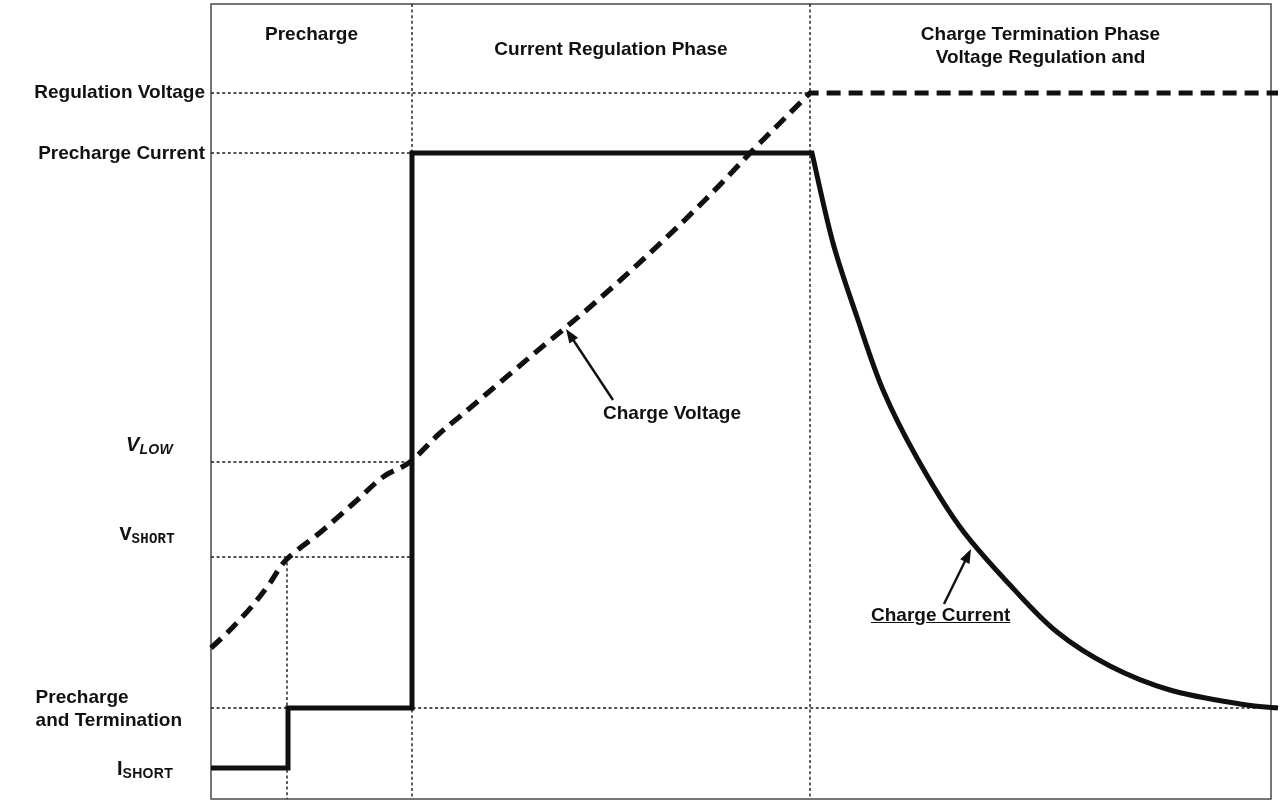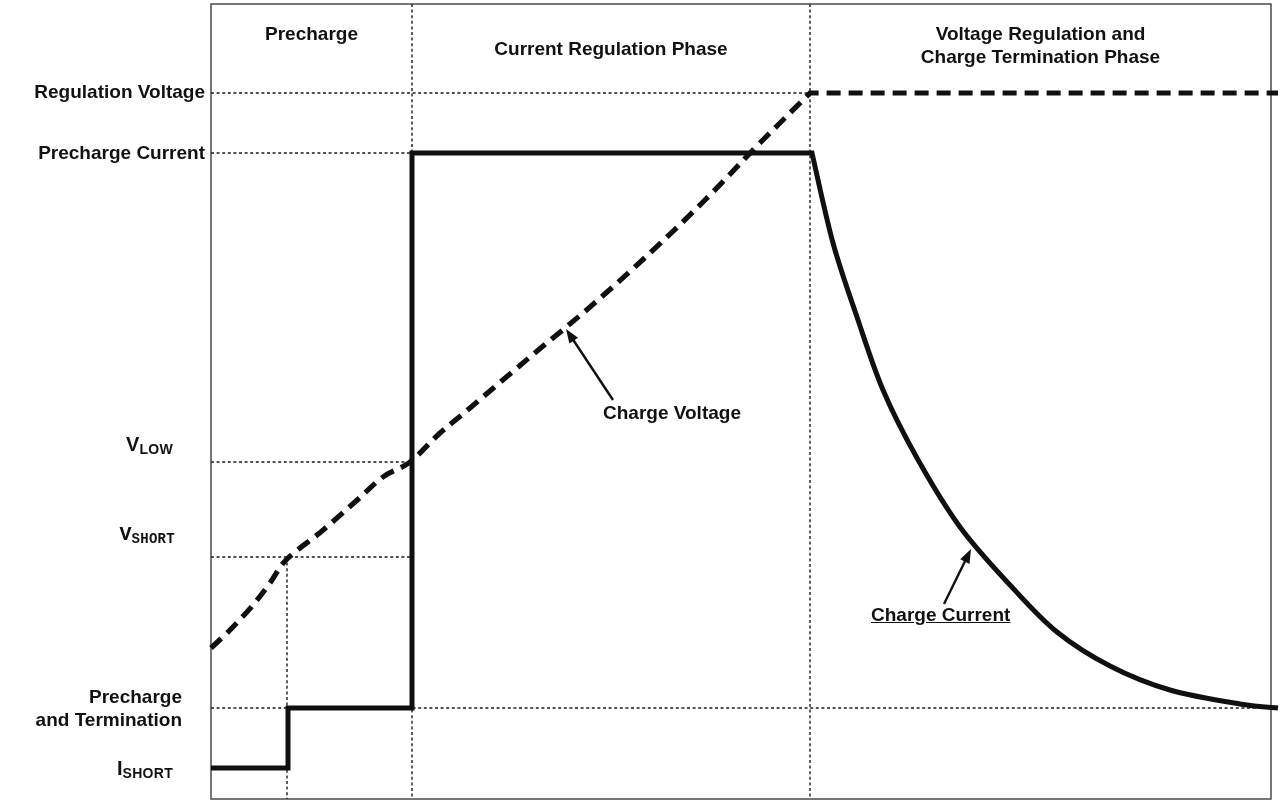--- a/index.html
+++ b/index.html
@@ -1,28 +1,28 @@
 <!DOCTYPE html>
 <html><head>
 <meta charset="utf-8">
 <style>
   html,body{margin:0;padding:0;background:#fff;}
   #stage{position:relative;width:1280px;height:811px;background:#fff;overflow:hidden;
          font-family:"Liberation Sans",sans-serif;}
   #chart-svg{position:absolute;left:0;top:0;}
   .lbl{position:absolute;font-weight:bold;font-size:19px;color:#111;
        line-height:23px;white-space:nowrap;}
-  .r{text-align:right;}
+  .r{}
   .c{text-align:center;}
   .sym{font-size:20px;}
   .lbl sub{font-size:14px;line-height:0;vertical-align:-0.22em;letter-spacing:0.3px;}
   
   .lbl-regv  {top:80px;  right:1075px;}
   .lbl-regc  {top:141px; right:1075px;}
-  .lbl-vlow  {top:433px; right:1107px;}
+  .lbl-vlow  {top:433px; right:1107px;font-style:italic;}
   .lbl-vshort{top:523px; right:1105px;font-family:Liberation Mono, monospace;}
   .lbl-pct   {top:685px; right:1098px;}
   .lbl-ishort{top:757px; right:1107px;}
   
   .ttl-p1{top:22px;left:211px;width:201px;}
   .ttl-p2{top:37px;left:412px;width:398px;}
   .ttl-p3{top:22px;left:810px;width:461px;}
   
   .lbl-cv{top:401px;left:561px;margin-left:42px;}
   .lbl-cc{top:603px;left:871px;text-decoration:underline;}
@@ -62,20 +62,20 @@
     <div>and Termination</div>
   </div>
 
   <div class="lbl r lbl-ishort"><span class="sym">I</span><sub>SHORT</sub></div>
 
   <div class="lbl c ttl-p1">
     <div>Precharge</div>
   </div>
   <div class="lbl c ttl-p2">Current Regulation Phase</div>
   <div class="lbl c ttl-p3">
+    <div>Charge Termination Phase</div>
     <div>Voltage Regulation and</div>
-    <div>Charge Termination Phase</div>
   </div>
 
   <div class="lbl lbl-cv">Charge Voltage</div>
   <div class="lbl lbl-cc">Charge Current</div>
 
 </div>
 
 </body></html>

